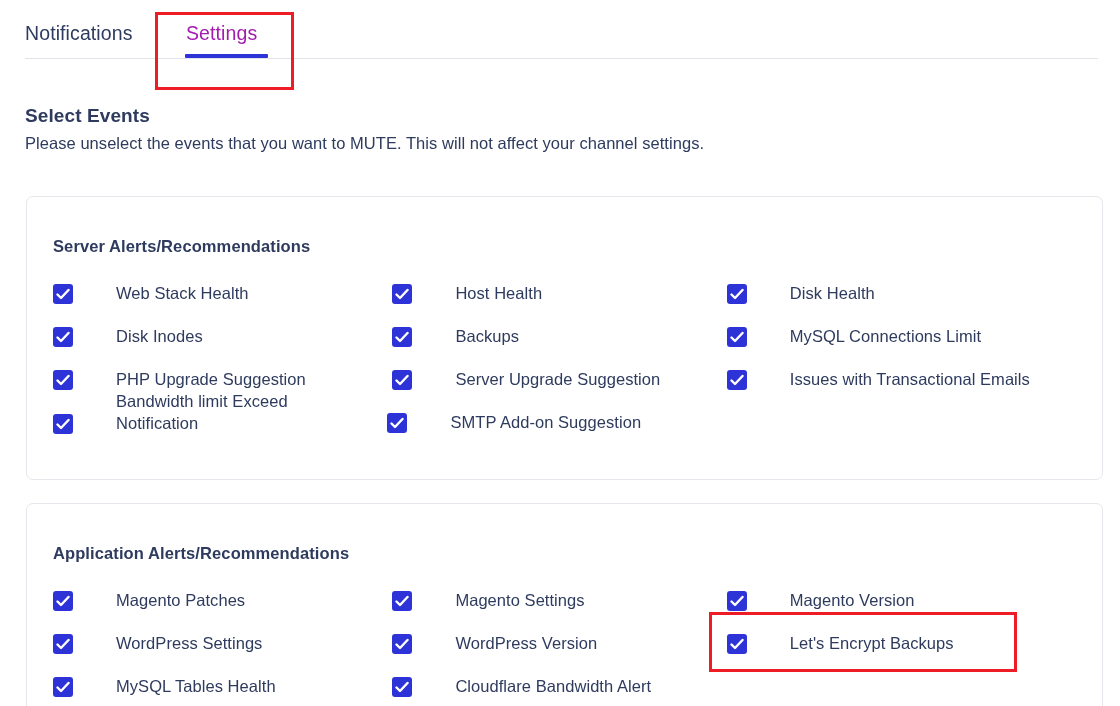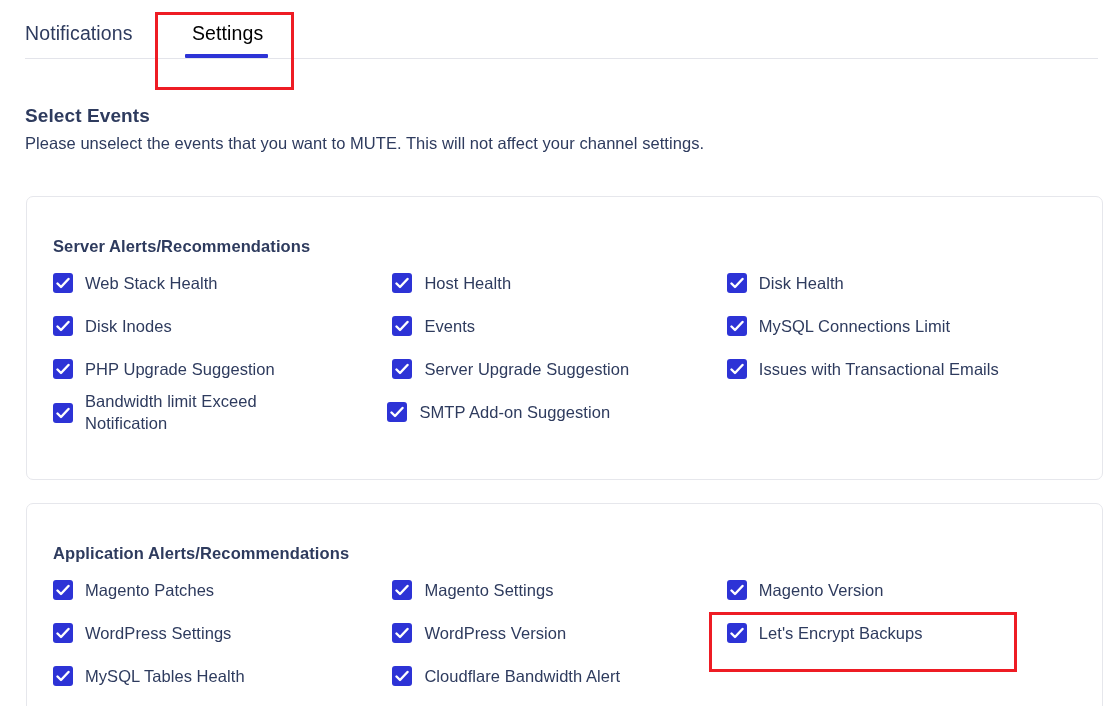--- a/index.html
+++ b/index.html
@@ -42,22 +42,22 @@
     font-size: 19.5px;
     letter-spacing: 0.1px;
     white-space: nowrap;
     cursor: pointer;
   }
   .tab-notifications {
     left: 25px;
     color: #2e3b5e;
   }
   .tab-settings {
-    left: 192px;
-    color: #000000;
+    left: 186px;
+    color: #a21caf;
   }
   .tab-underline {
     position: absolute;
     left: 185px;
     top: 54px;
     width: 83px;
     height: 4px;
     background: #2d33d6;
     border-radius: 1px;
   }
@@ -136,23 +136,24 @@
     left: 26px;
     right: 20px;
     top: 64px;
   }
   .grid-row {
     display: flex;
     align-items: flex-start;
   }
   .cell {
     display: flex;
-    align-items: center;
+    align-items: flex-end;
     min-height: 43px;
     cursor: pointer;
+    gap: 31px;
   }
   .col1 { width: 344px; }
   .col2 { width: 339px; }
   .col3 { width: 360px; }
 
   .checkbox {
     flex: 0 0 auto;
     width: 20px;
     height: 20px;
     border-radius: 3px;
@@ -230,21 +231,21 @@
               </svg>
           </span>
           <span class="cb-label">Disk Inodes</span>
         </div>
         <div class="cell col2">
           <span class="checkbox">
             <svg width="14" height="13" viewBox="0 0 14 13">
                 <path d="M1.5 6.5 L5 10 L12.5 2" stroke="#ffffff" stroke-width="2.4" fill="none" stroke-linecap="round" stroke-linejoin="round"></path>
               </svg>
           </span>
-          <span class="cb-label">Events</span>
+          <span class="cb-label">Backups</span>
         </div>
         <div class="cell col3">
           <span class="checkbox">
             <svg width="14" height="13" viewBox="0 0 14 13">
                 <path d="M1.5 6.5 L5 10 L12.5 2" stroke="#ffffff" stroke-width="2.4" fill="none" stroke-linecap="round" stroke-linejoin="round"></path>
               </svg>
           </span>
           <span class="cb-label">MySQL Connections Limit</span>
         </div>
       </div>

